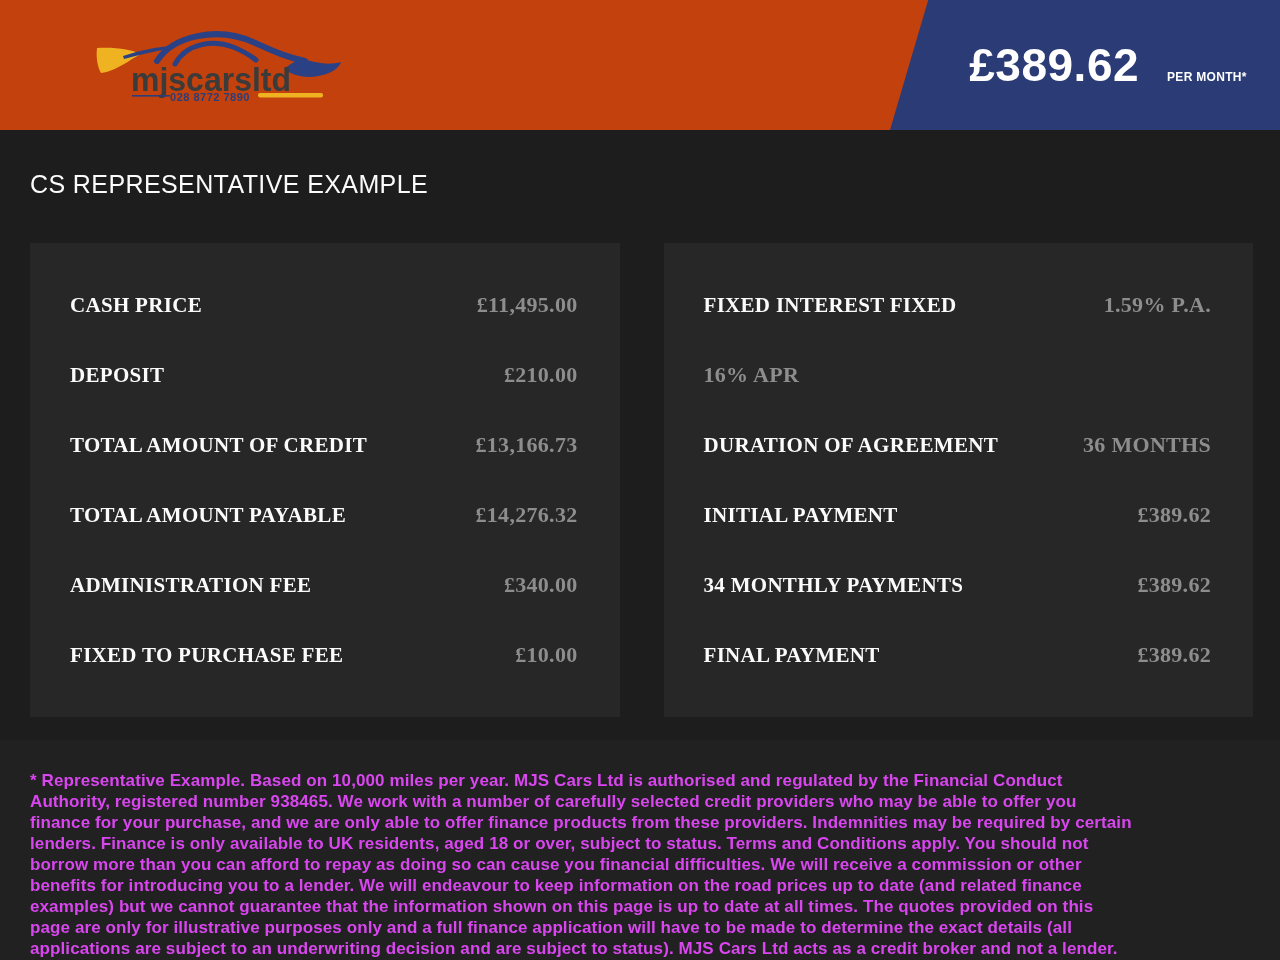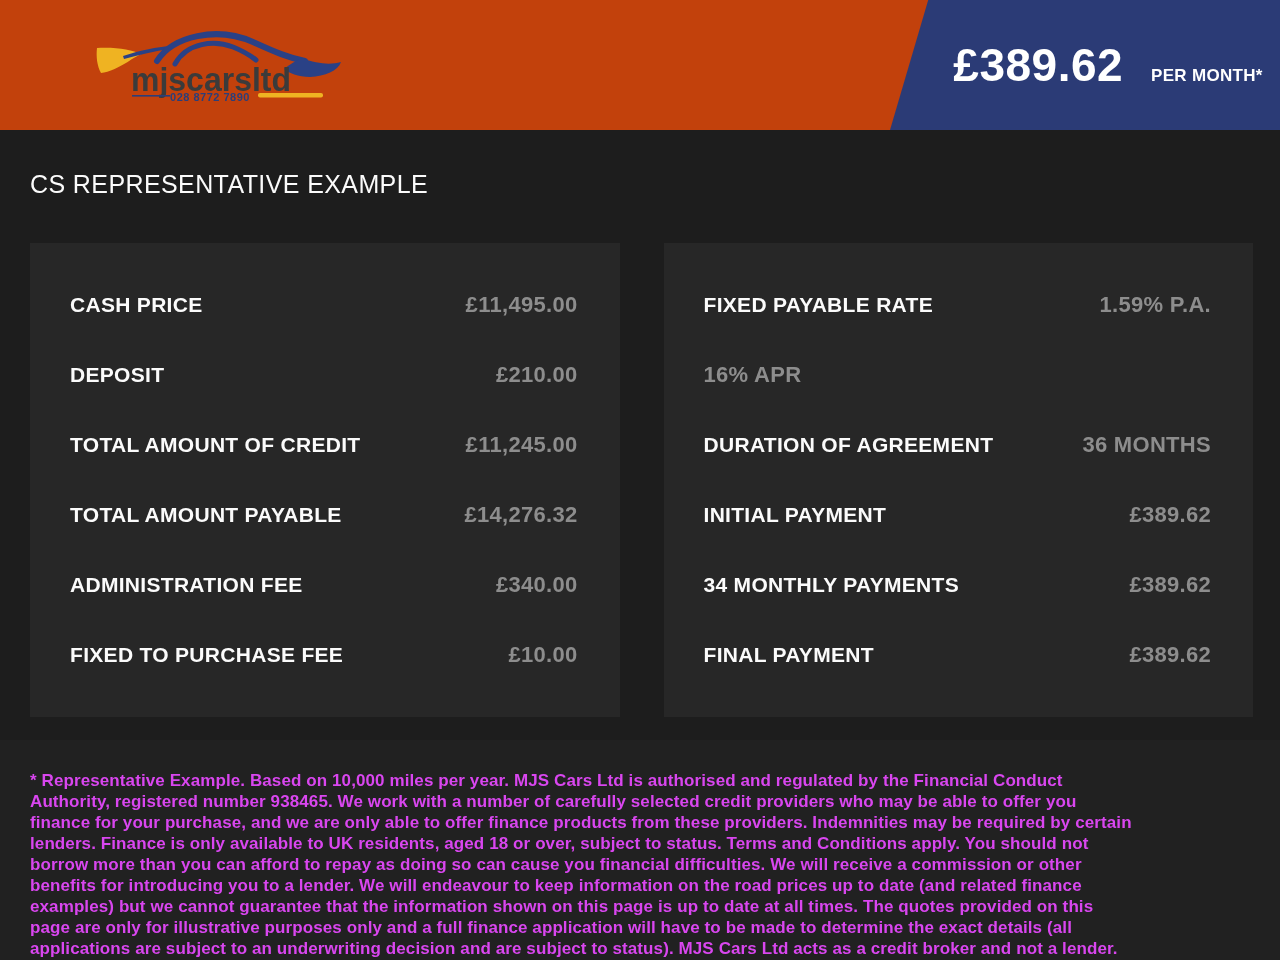--- a/index.html
+++ b/index.html
@@ -21,32 +21,33 @@
     position:absolute; top:0; right:0; width:390px; height:130px;
     background:#2b3b76;
     clip-path:polygon(9.8% 0, 100% 0, 100% 100%, 0 100%);
     display:flex; align-items:baseline; justify-content:center;
     padding-left:46px; padding-top:38px;
   }
   .price-badge .amount {
     color:#ffffff; font-size:46px; font-weight:bold; letter-spacing:0.5px;
   }
   .price-badge .period {
-    color:#ffffff; font-size:17px; font-weight:bold; margin-left:28px; letter-spacing:0.3px;
+    color:#ffffff; font-size:12px; font-weight:bold; margin-left:28px; letter-spacing:0.3px;
   }
 
   
   .main { position:absolute; top:130px; left:0; width:1280px; }
   .page-title {
     margin:40px 0 0 30px;
     color:#fbfbfb; font-size:25px; font-weight:normal; letter-spacing:0.4px;
   }
   .panels {
     display:grid; grid-template-columns:1fr 1fr; gap:44px;
     margin:44px 27px 0 30px;
+    font-family:Liberation Serif, serif;
   }
   .panel {
     background:#272727; height:474px; padding:27px 42px 27px 40px;
     display:flex; flex-direction:column;
   }
   .frow {
     height:70px; display:flex; align-items:center; justify-content:space-between;
   }
   .frow .flabel {
     color:#fbfbfb; font-size:21px; font-weight:bold; letter-spacing:0.3px;
@@ -106,39 +107,39 @@
       <div class="frow">
         <span class="flabel">CASH PRICE</span>
         <span class="fvalue">£11,495.00</span>
       </div>
       <div class="frow">
         <span class="flabel">DEPOSIT</span>
         <span class="fvalue">£210.00</span>
       </div>
       <div class="frow">
         <span class="flabel">TOTAL AMOUNT OF CREDIT</span>
-        <span class="fvalue">£11,245.00</span>
+        <span class="fvalue">£13,166.73</span>
       </div>
       <div class="frow">
         <span class="flabel">TOTAL AMOUNT PAYABLE</span>
         <span class="fvalue">£14,276.32</span>
       </div>
       <div class="frow">
         <span class="flabel">ADMINISTRATION FEE</span>
         <span class="fvalue">£340.00</span>
       </div>
       <div class="frow">
         <span class="flabel">FIXED TO PURCHASE FEE</span>
         <span class="fvalue">£10.00</span>
       </div>
     </div>
 
     <div class="panel">
       <div class="frow">
-        <span class="flabel">FIXED PAYABLE RATE</span>
+        <span class="flabel">FIXED INTEREST FIXED</span>
         <span class="fvalue">1.59% P.A.</span>
       </div>
       <div class="frow">
         <span class="fvalue">16% APR</span>
       </div>
       <div class="frow">
         <span class="flabel">DURATION OF AGREEMENT</span>
         <span class="fvalue">36 MONTHS</span>
       </div>
       <div class="frow">

